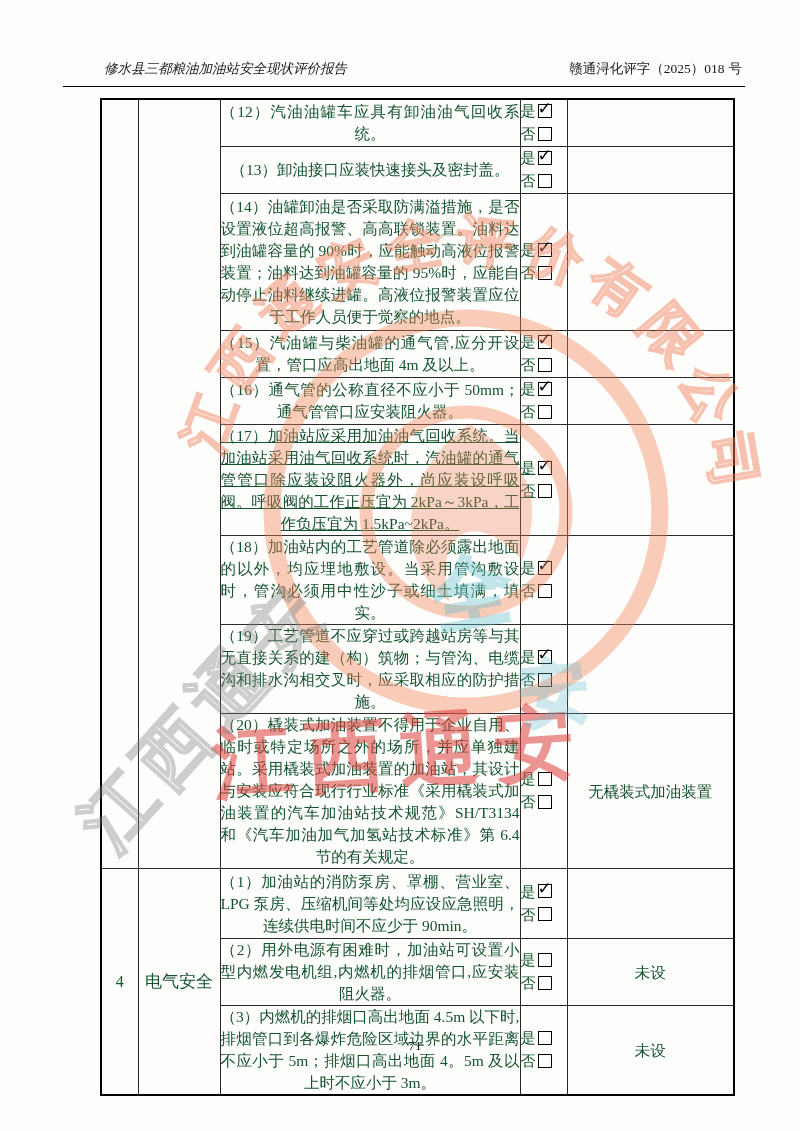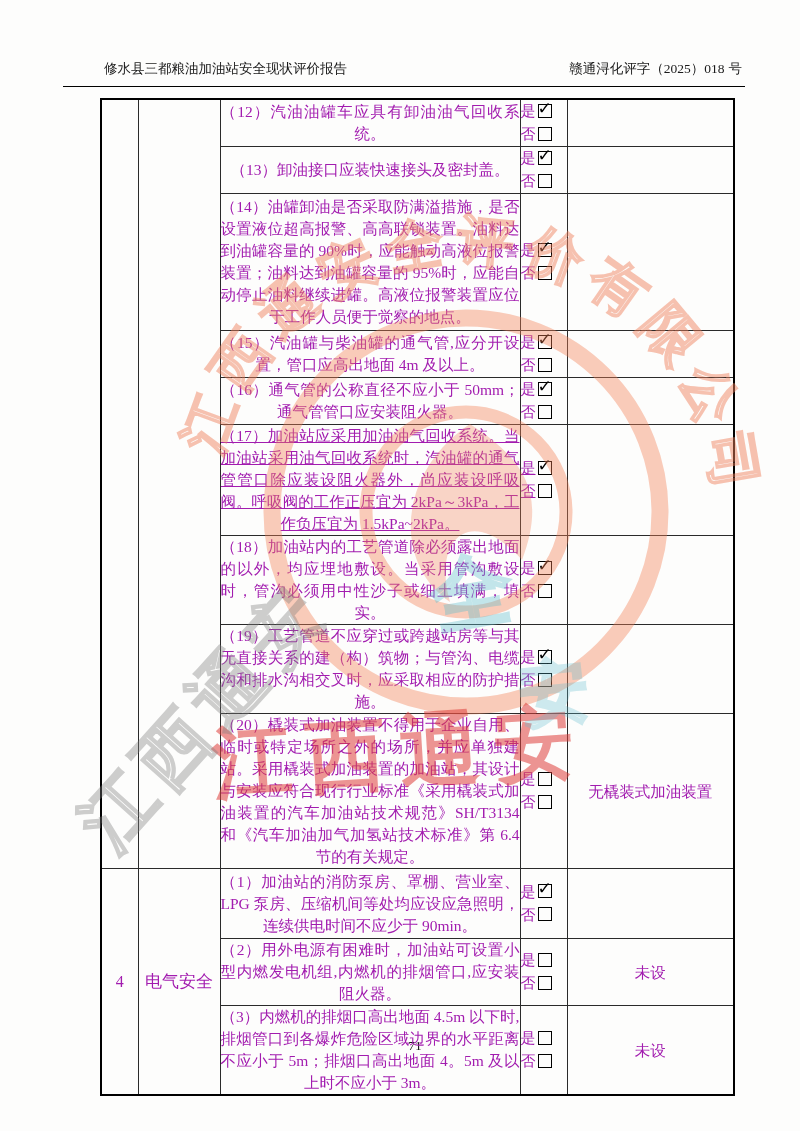--- a/index.html
+++ b/index.html
@@ -3,30 +3,30 @@
 <meta charset="utf-8">
 <style>
   html,body{margin:0;padding:0;background:#888;}
   .page{
     position:relative;width:800px;height:1131px;margin:0 auto;
     background:#fdfdfc;overflow:hidden;
     font-family:"Liberation Serif","DejaVu Serif",serif;color:#1a1a1a;
   }
   
   .header{position:absolute;left:63px;top:60px;width:682px;font-size:13.5px;line-height:18px;}
-  .h-left{position:absolute;left:41px;top:0;white-space:nowrap;}
+  .h-left{position:absolute;left:41px;top:0;white-space:nowrap;font-style:italic;}
   .h-right{position:absolute;right:3px;top:0;white-space:nowrap;}
   .h-right b{font-weight:normal;}
   .h-right .sp{margin-left:4px;}
   .header-rule{position:absolute;left:63px;top:86px;width:682px;border-top:1.7px solid #000;}
   
   table.checklist{
     position:absolute;left:100px;top:98px;width:633px;
     border-collapse:collapse;table-layout:fixed;
-    font-size:15.5px;color:#a21caf;z-index:1;
+    font-size:15.5px;color:#14532d;z-index:1;
   }
   table.checklist{border:2.6px solid #000;}
   table.checklist td{border:1.4px solid #2a2a2a;padding:0;vertical-align:middle;overflow:hidden;}
   td.seq-cell{text-align:center;font-size:16px;}
   td.category-cell{text-align:center;font-size:17px;}
   td.item-cell{
     padding:1px 5px;line-height:22px;
     text-align:justify;text-align-last:center;
   }
   td.check-cell{padding:1px 0 1px 3px;line-height:23px;font-size:15px;}

